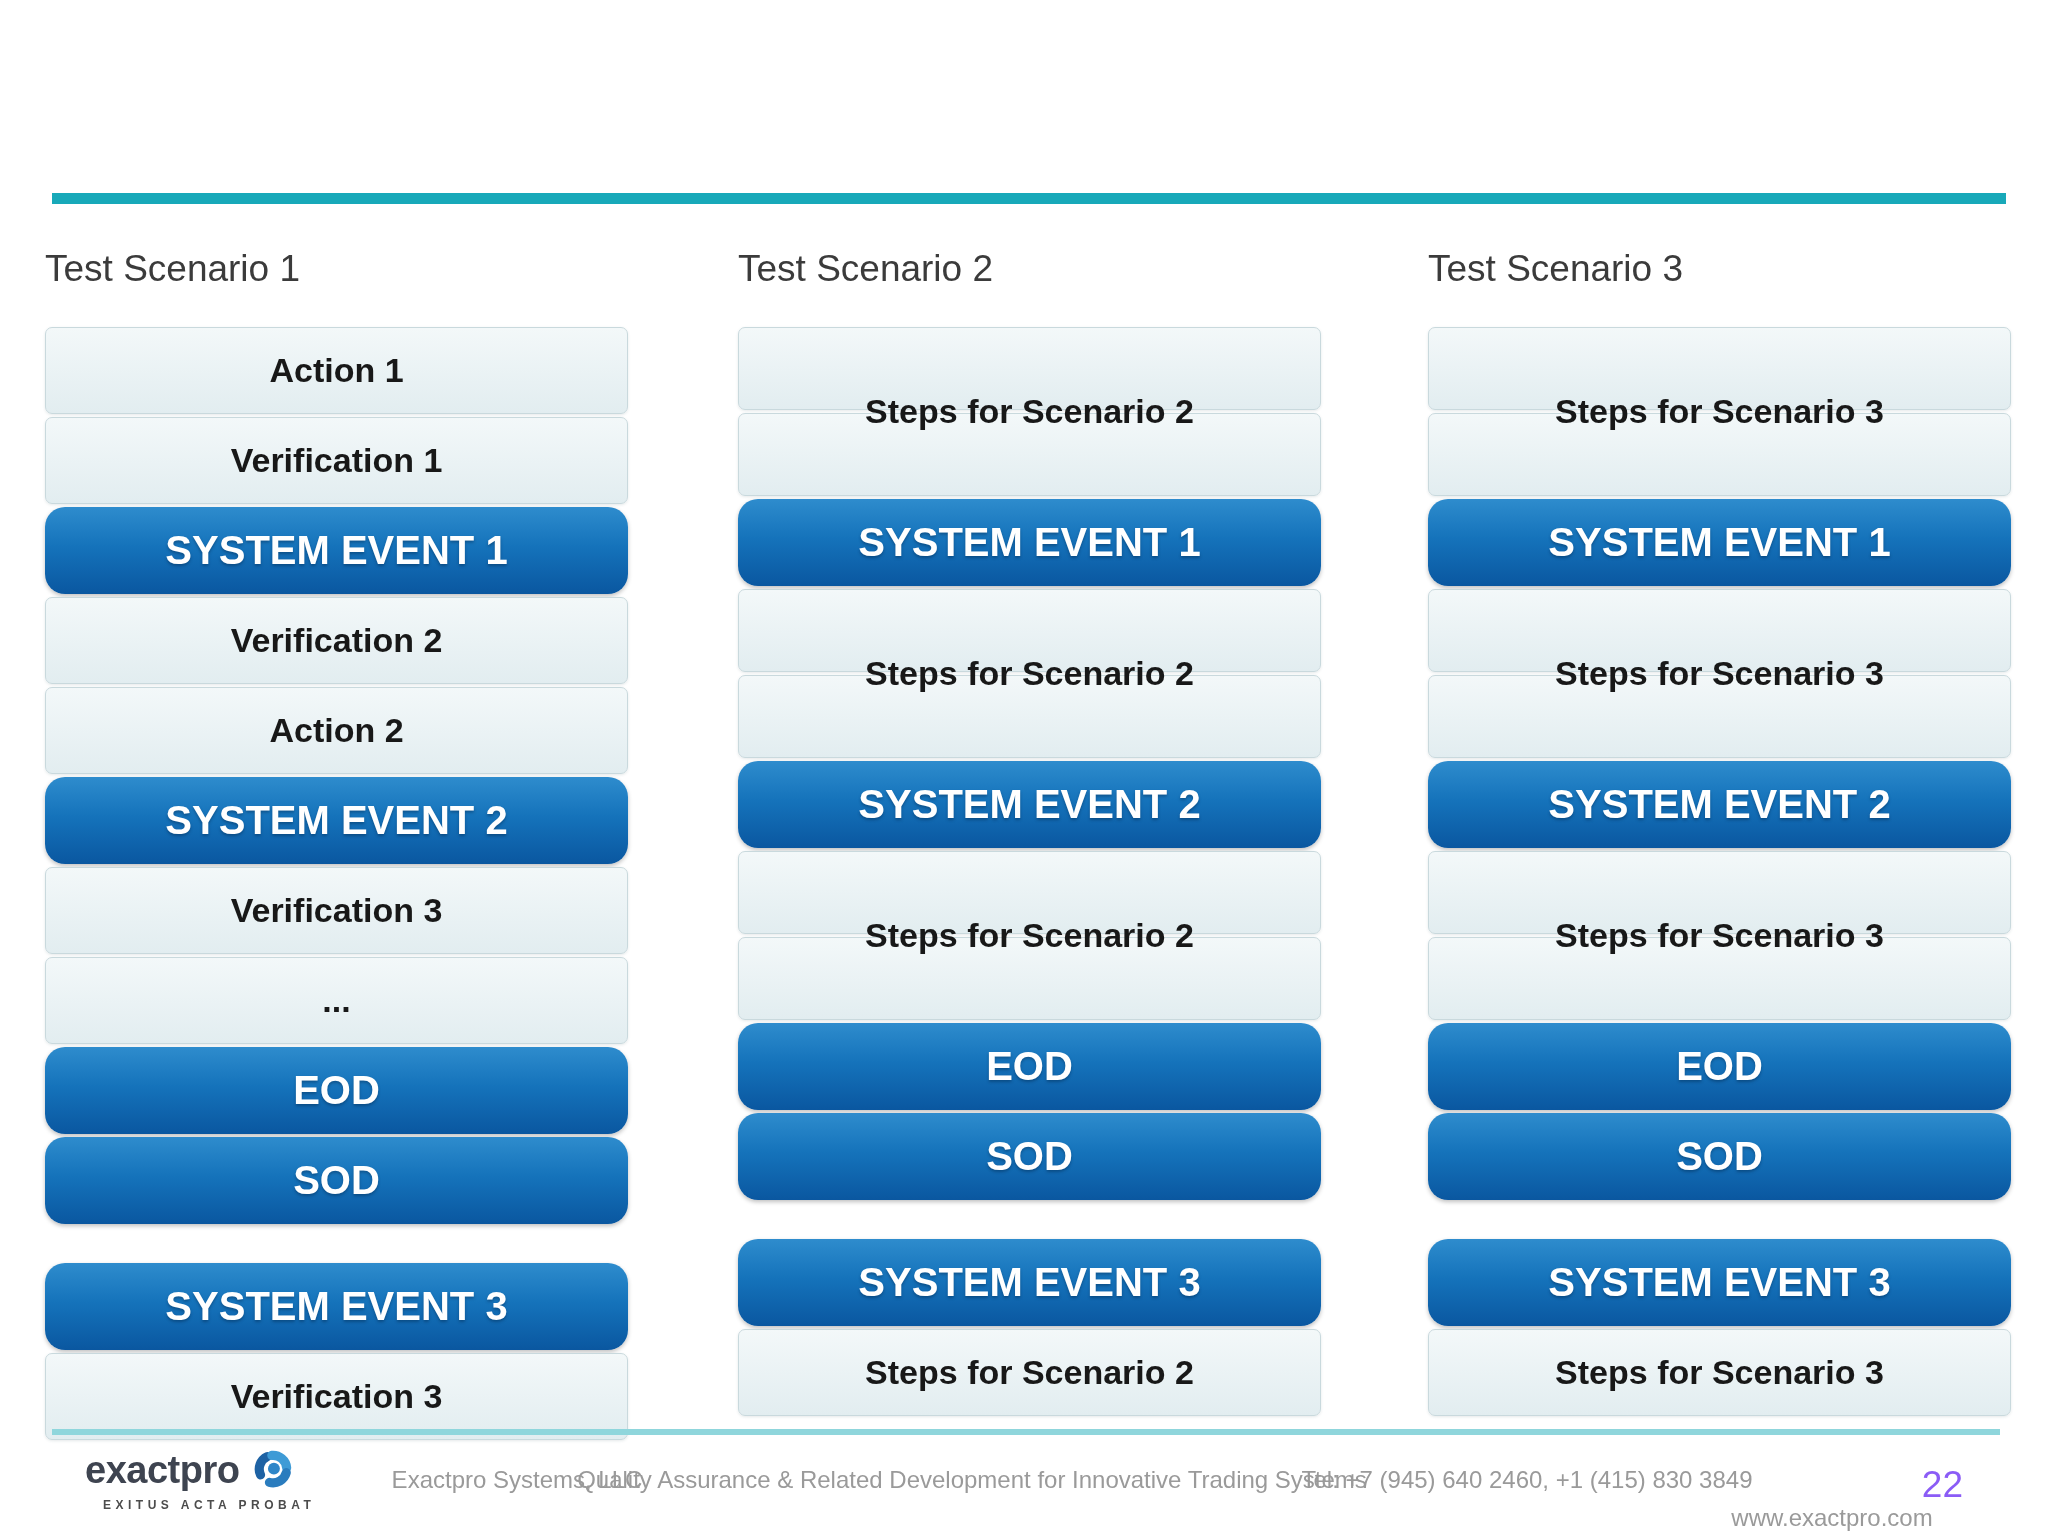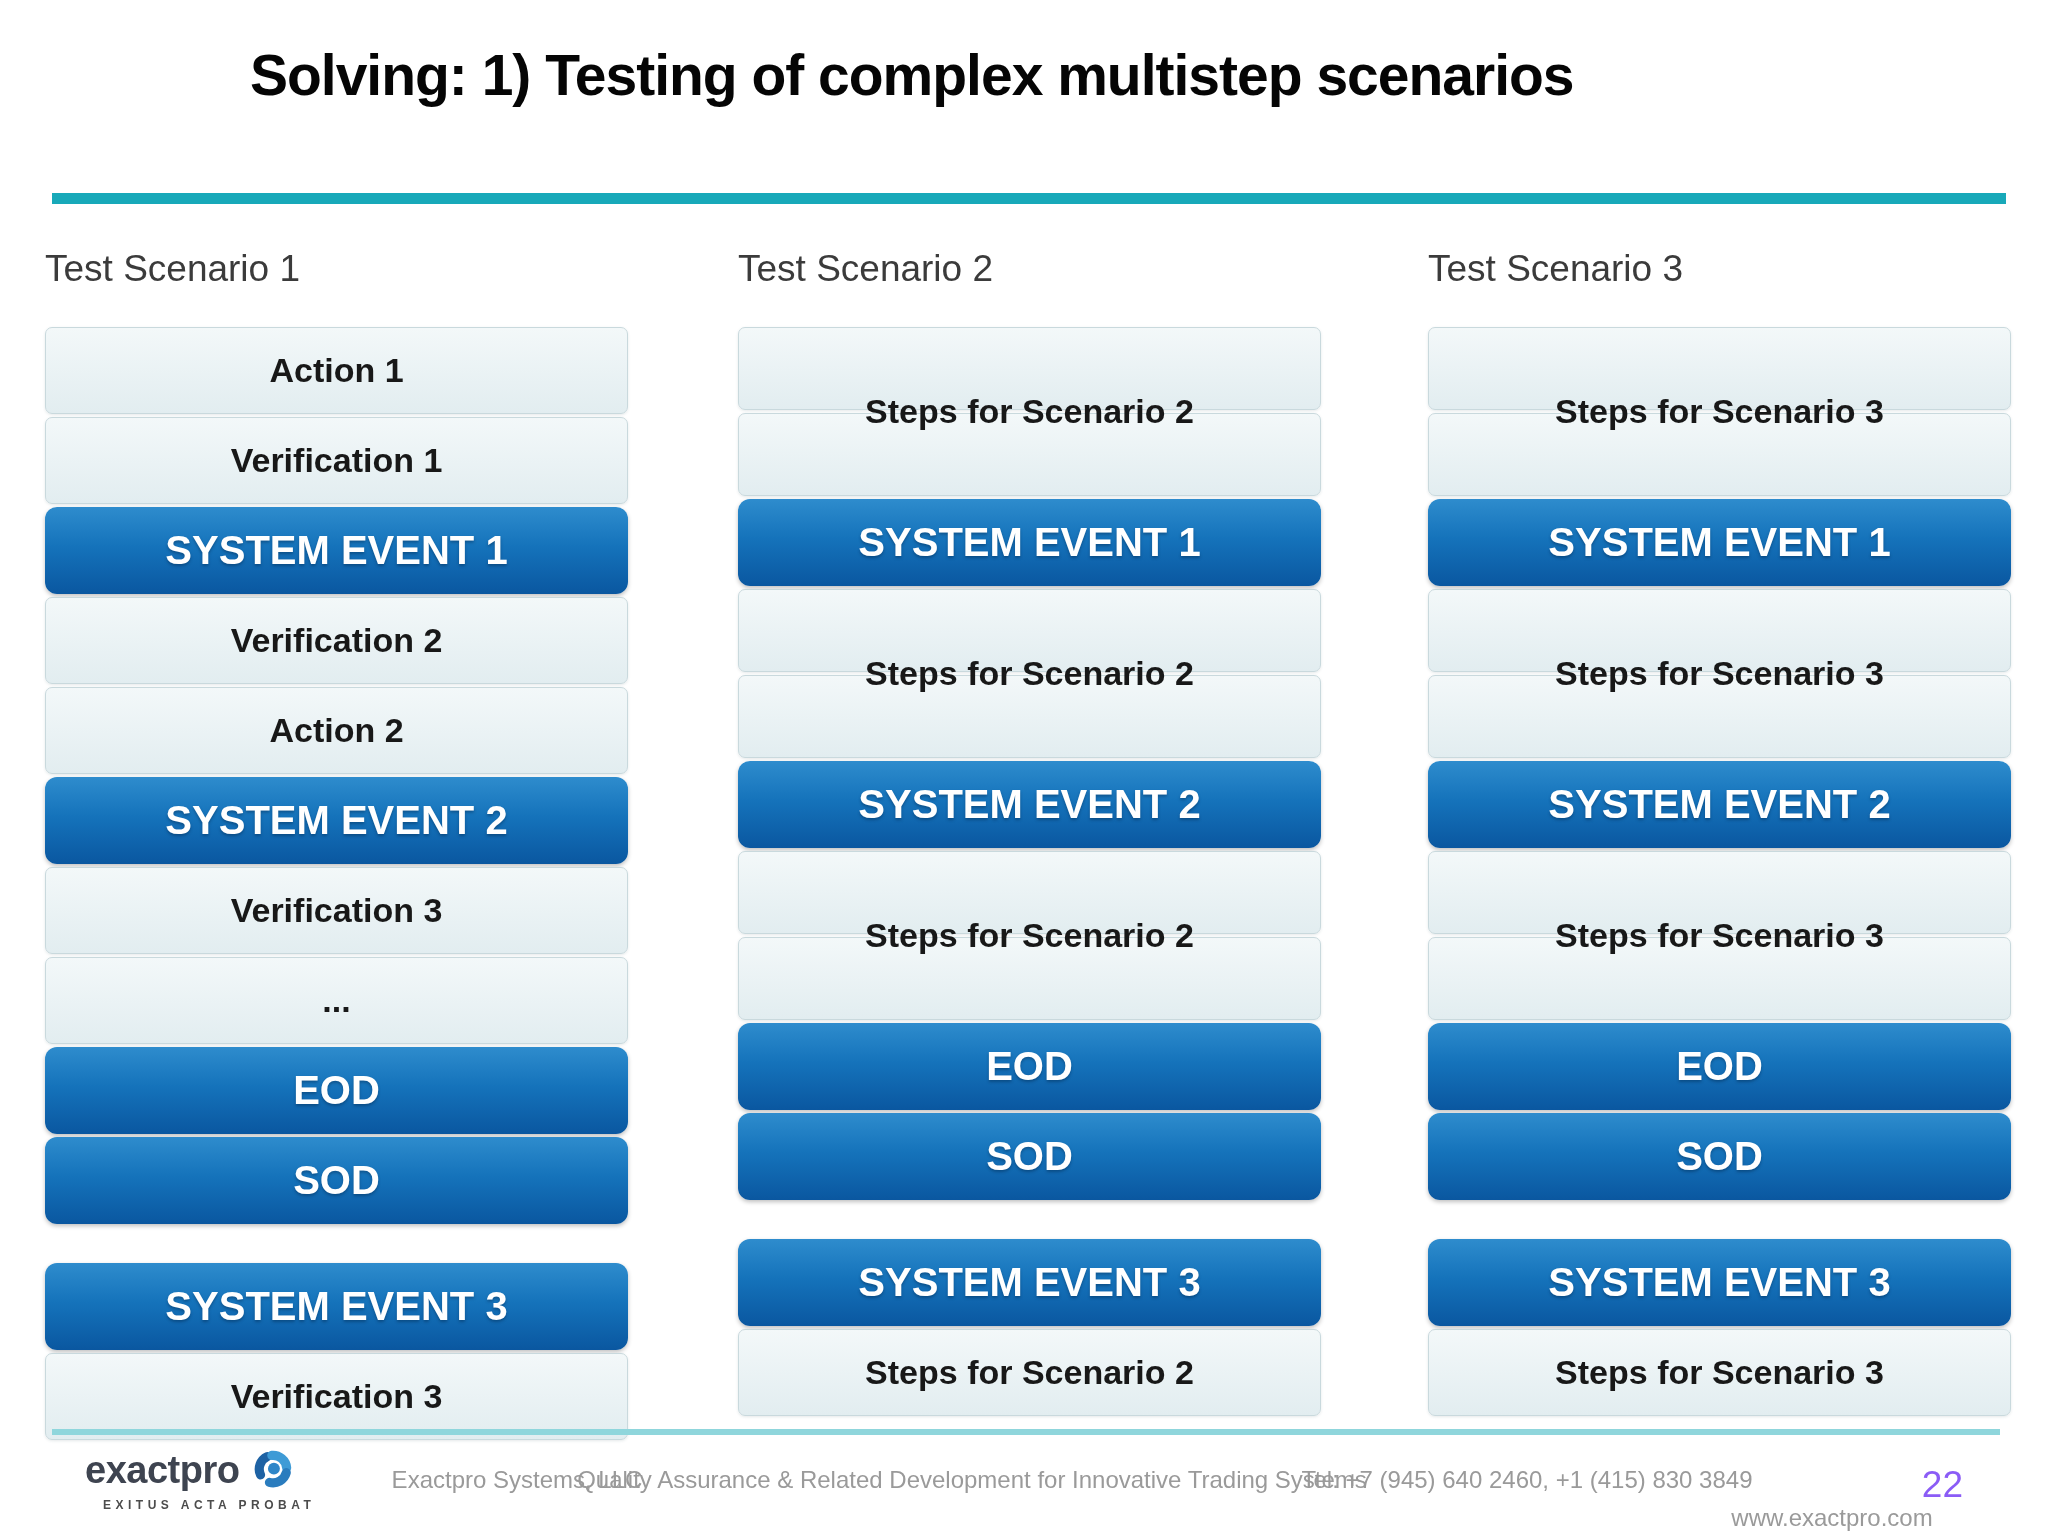--- a/index.html
+++ b/index.html
@@ -22,21 +22,21 @@
 
   .box{position:relative;height:87px;margin-bottom:3px;border-radius:7px;
        display:flex;align-items:center;justify-content:center;box-sizing:border-box;}
   .light{background:linear-gradient(180deg,#f3f8f9 0%,#e2edf0 100%);
          border:1px solid #c9d9dd;
          box-shadow:0 1px 3px rgba(40,70,80,.12);
          font-size:34px;font-weight:bold;color:#181818;}
   .event{background:linear-gradient(180deg,#2e8ccd 0%,#1573bb 45%,#0a57a0 100%);
          color:#ffffff;font-size:40px;font-weight:bold;
          text-shadow:0 2px 3px rgba(0,35,70,.4);
-         box-shadow:0 2px 4px rgba(0,0,0,.25);border-radius:12px;}
+         box-shadow:0 2px 4px rgba(0,0,0,.25);border-radius:20px;}
   .steps{height:169px;margin-bottom:3px;position:relative;display:block;background:none;border:none;box-shadow:none;}
   .steps .half{height:83px;border-radius:7px;border:1px solid #c9d9dd;box-sizing:border-box;
                background:linear-gradient(180deg,#f3f8f9 0%,#e2edf0 100%);
                box-shadow:0 1px 3px rgba(40,70,80,.12);}
   .steps .half-top{margin-bottom:3px;}
   .steps .steps-label{position:absolute;inset:0;display:flex;align-items:center;justify-content:center;
                font-size:34px;font-weight:bold;color:#181818;}
   .spacer{height:36px;margin:0;}
 
   
@@ -52,21 +52,20 @@
   .ft-desc{left:972px;}
   .ft-phone{left:1527px;}
   .ft-site{left:1832px;margin-top:38px;}
   .page-number{position:absolute;top:1464px;right:85px;font-size:37px;color:#8b5cf6;}
 </style>
 </head>
 <body>
 
 <div class="slide">
 
-  <div class="title">Solving: 1) Testing of complex multistep scenarios</div>
   <div class="title-rule"></div>
 
   <div class="col col-1">
     <div class="col-header">Test Scenario 1</div>
     <div class="box light">Action 1</div>
     <div class="box light">Verification 1</div>
     <div class="box event">SYSTEM EVENT 1</div>
     <div class="box light">Verification 2</div>
     <div class="box light">Action 2</div>
     <div class="box event">SYSTEM EVENT 2</div>

